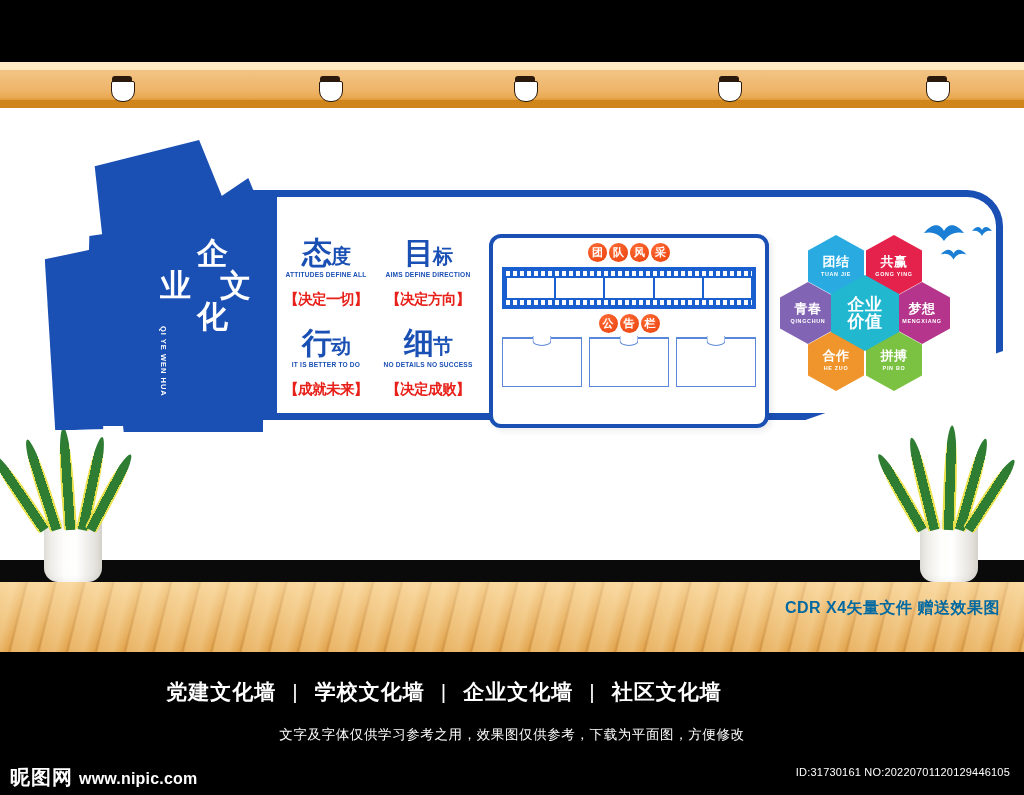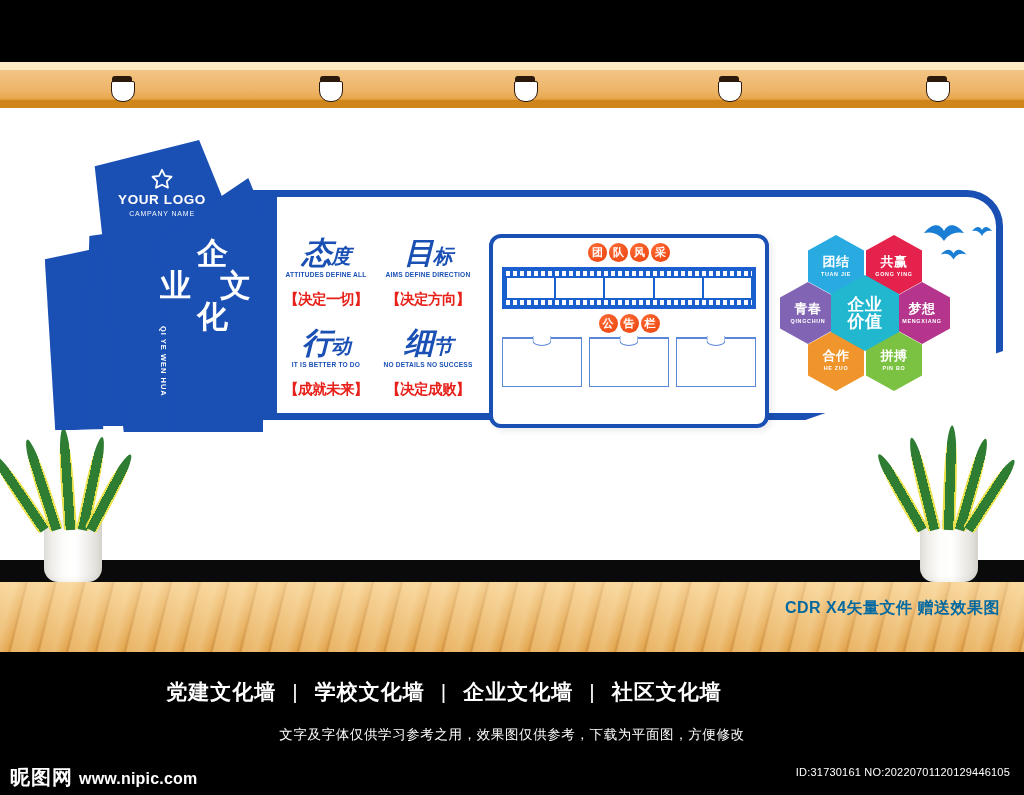--- a/index.html
+++ b/index.html
@@ -69,21 +69,21 @@
   .headline{position:absolute;left:255px;top:48px;width:490px;display:flex;align-items:center;gap:10px;}
   .hl-dash{flex:0 0 auto;width:52px;height:9px;background:#1a4fb4;border-radius:1px;}
   .hl-text{font-family:"DejaVu Serif","Liberation Serif",serif;font-weight:bold;font-size:40px;color:#1a4fb4;
            letter-spacing:1px;white-space:nowrap;text-shadow:2px 2px 0 rgba(0,0,0,.07);}
   .hl-text .dream{color:#e8201a;font-style:italic;}
 
   
   .ideas{position:absolute;left:237px;top:108px;width:200px;height:180px;
          display:grid;grid-template-columns:1fr 1fr;grid-template-rows:1fr 1fr;gap:0 4px;}
   .idea{text-align:center;}
-  .idea .big{font-family:"DejaVu Serif","Liberation Serif",serif;font-style:italic;font-weight:bold;font-size:30px;color:#1a4fb4;
+  .idea .big{font-family:"DejaVu Serif","Liberation Serif",serif;font-weight:bold;font-size:30px;color:#1a4fb4;
              line-height:1;letter-spacing:-1px;}
   .idea .big .s{font-size:20px;}
   .idea .en{font-size:6.6px;font-weight:bold;color:#1a4fb4;letter-spacing:.2px;margin:3px 0 2px;white-space:nowrap;}
   .idea .cn{font-size:14.5px;font-weight:bold;color:#e8201a;letter-spacing:-.5px;white-space:nowrap;margin-top:12px;}
 
   
   .board{position:absolute;left:449px;top:104px;width:272px;height:186px;border:4px solid #1a4fb4;border-radius:12px;
          background:#fff;box-shadow:3px 3px 6px rgba(0,0,0,.08);}
   .badge{display:flex;justify-content:center;gap:2px;margin-top:5px;}
   .badge span{display:inline-flex;align-items:center;justify-content:center;width:19px;height:19px;border-radius:50%;
@@ -182,27 +182,20 @@
 
       <div class="frame"></div>
       <div class="frame-bar"></div>
 
       <div class="fanwrap">
         <div class="fan fan1"></div>
         <div class="fan fan2"></div>
         <div class="fan fan3"></div>
         <div class="fan fan4"></div>
 
-        <div class="logo-block">
-          <svg class="star" viewBox="0 0 24 23">
-            <path d="M12 2 L15.2 8.6 L22.4 9.6 L17.2 14.6 L18.5 21.6 L12 18.3 L5.5 21.6 L6.8 14.6 L1.6 9.6 L8.8 8.6 Z" fill="none" stroke="#ffffff" stroke-width="2" stroke-linejoin="round"></path>
-          </svg>
-          <div class="logo-main">YOUR LOGO</div>
-          <div class="logo-sub">CAMPANY NAME</div>
-        </div>
 
         <div class="qiye">
           <span class="c1">企</span><br>
           <span class="c2">业</span>
           <span class="c3">文</span><br>
           <span class="c4">化</span>
         </div>
         <div class="pinyin-v">QI YE WEN HUA</div>
       </div>
 

